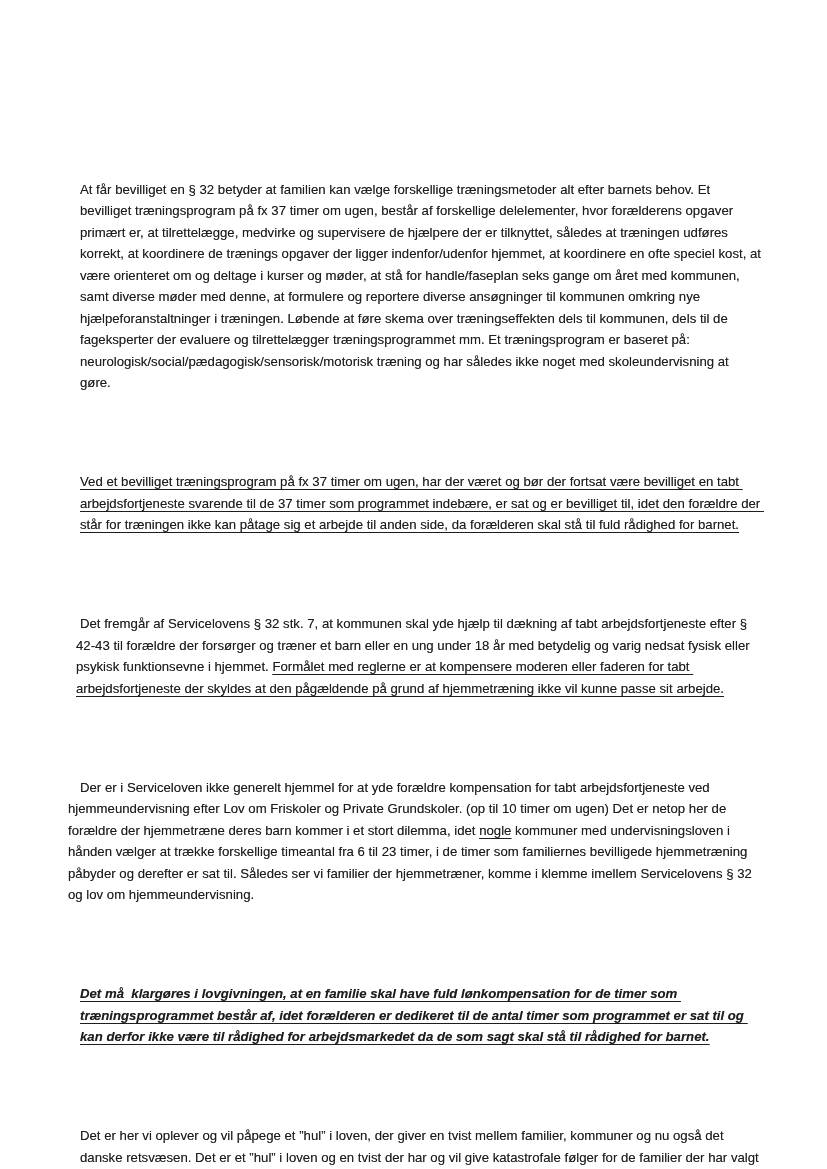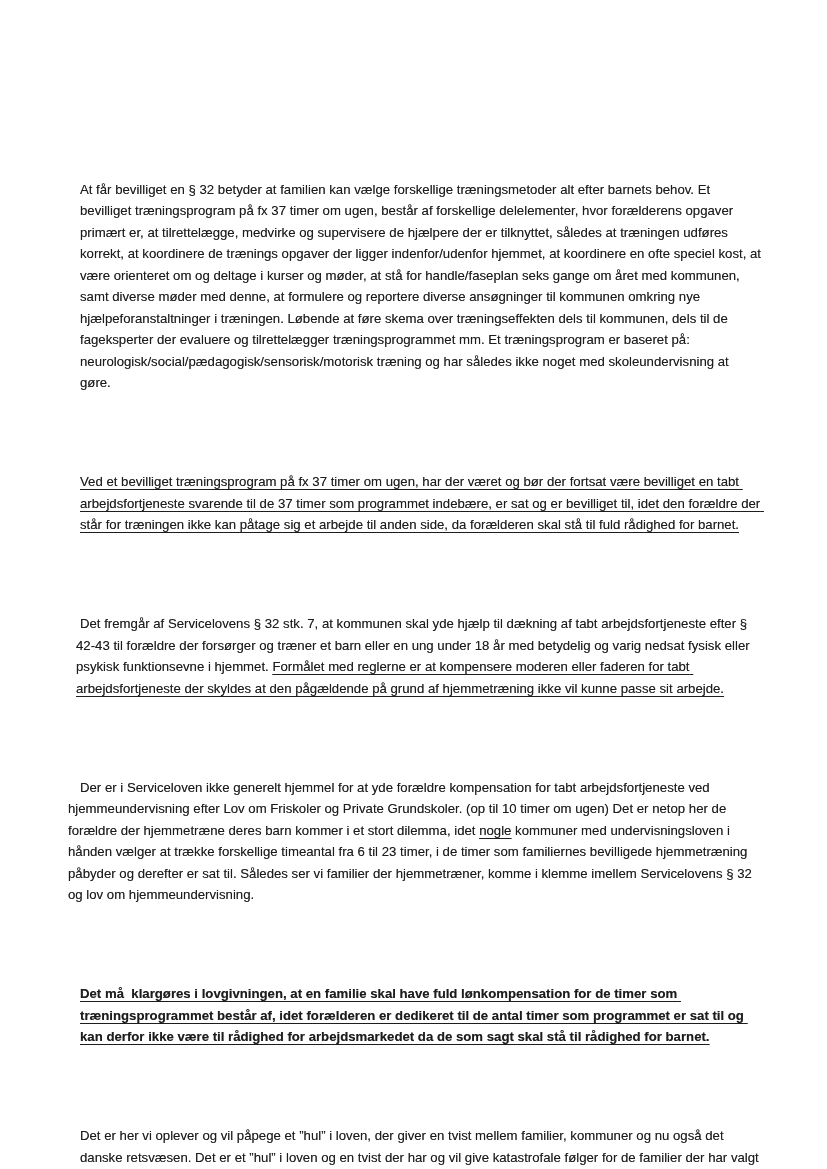--- a/index.html
+++ b/index.html
@@ -25,20 +25,21 @@
     text-shadow: 0 0 0.5px rgba(40,40,40,0.55);
     white-space: pre-wrap;
   }
   .para {
     margin: 0 0 13px 0;
     padding: 0;
   }
   .italic-underline {
   }
   .bold-italic-underline {
+    font-style: italic;
     font-weight: 600;
   }
   .u {
     text-decoration: underline;
     text-decoration-thickness: 1px;
     text-underline-offset: 3px;
   }
   
   .hang-sm { text-indent: 4px; margin-left: -4px; }
   .hang-lg { text-indent: 12px; margin-left: -12px; }

